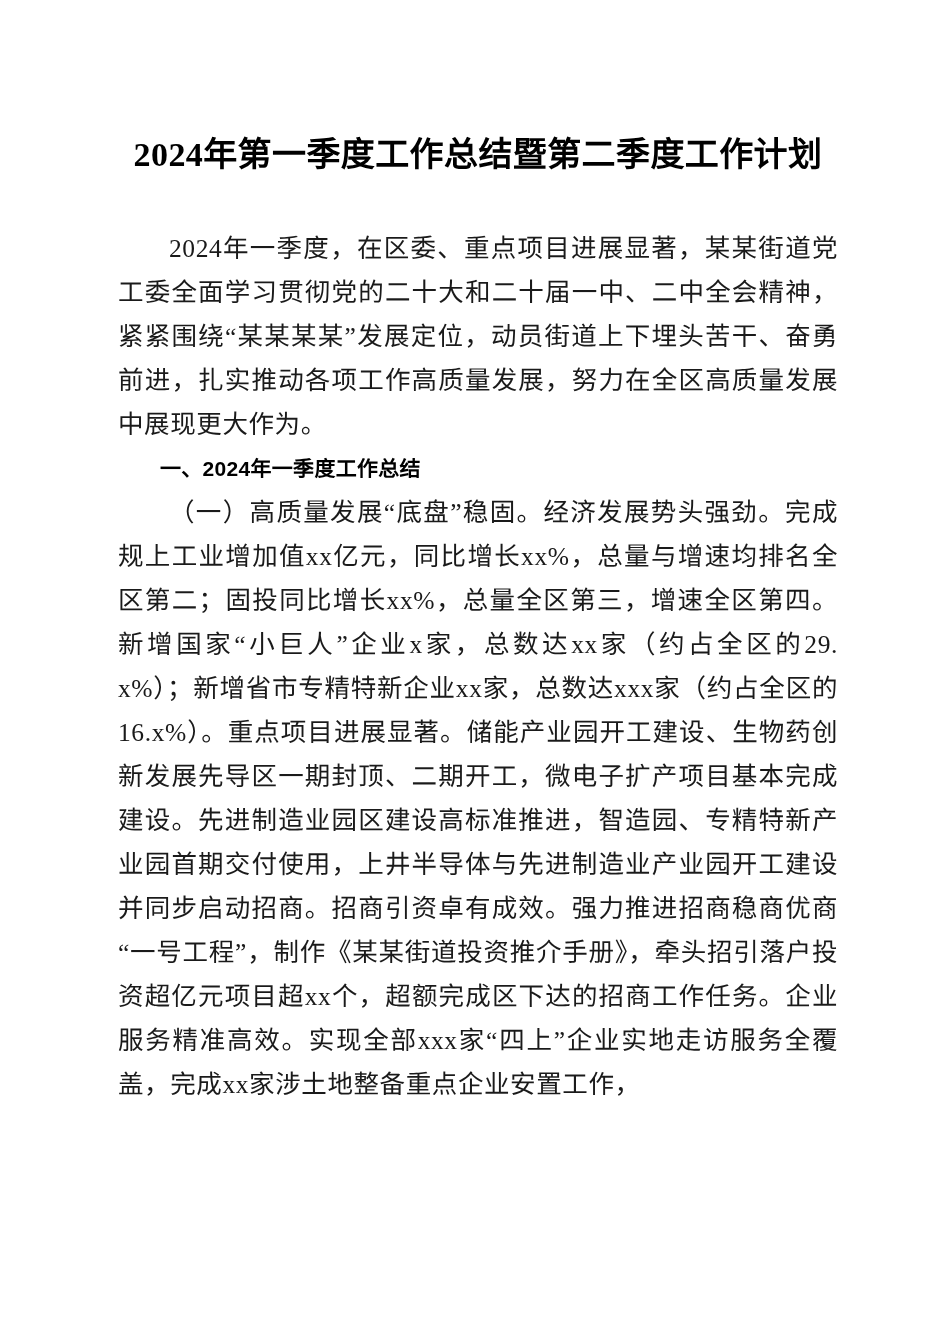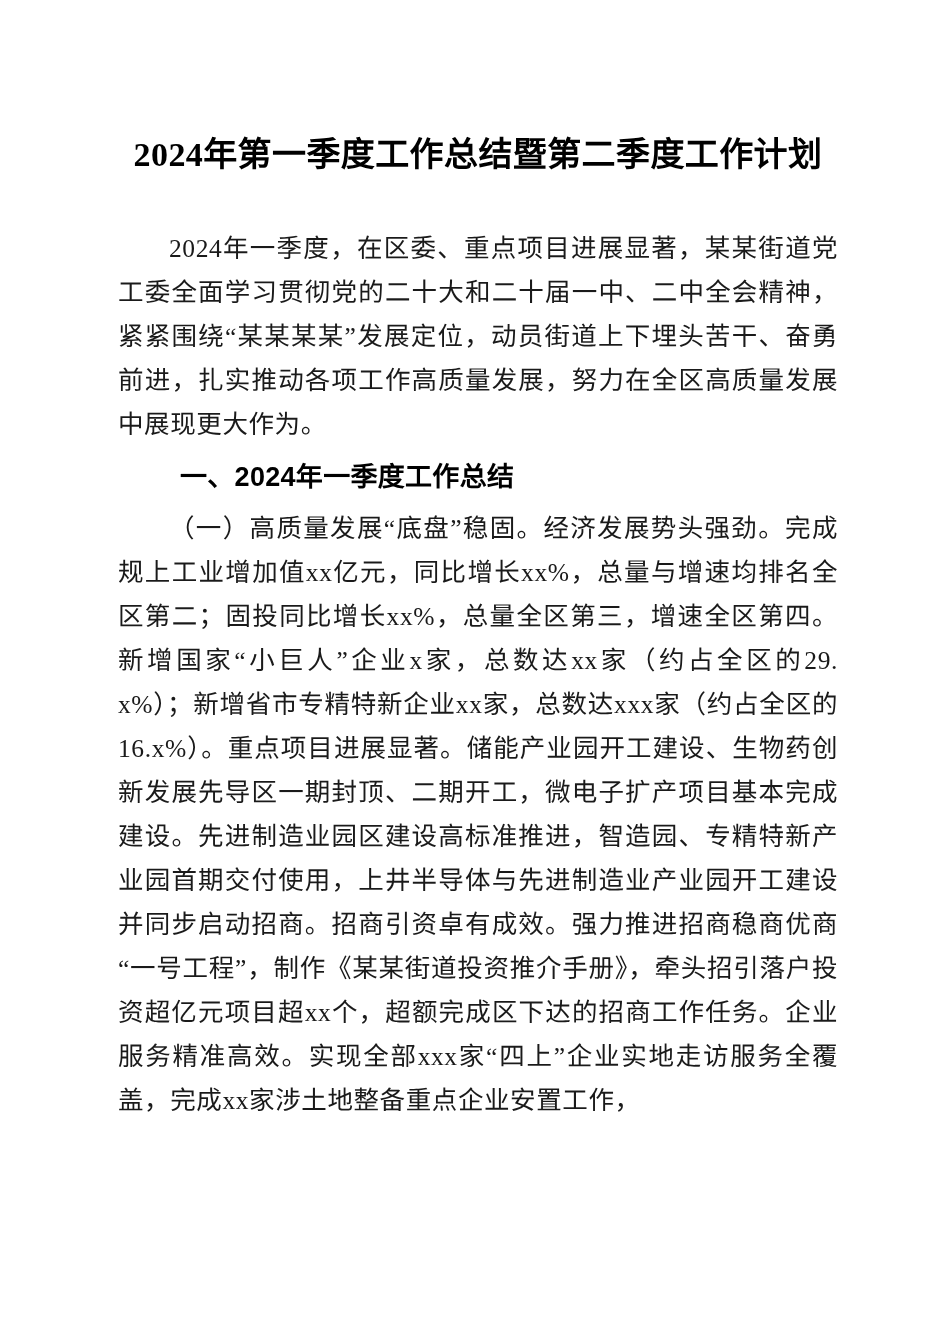--- a/index.html
+++ b/index.html
@@ -55,24 +55,24 @@
     text-align: justify;
     text-justify: inter-ideograph;
     text-indent: 2em;
     letter-spacing: 0.6px;
     color: #1a1a1a;
     word-break: break-all;
   }
 
   
   .heading-1 {
-    margin: 8px;
+    margin: 0;
     font-family: "Liberation Sans", "DejaVu Sans", sans-serif;
     font-weight: 700;
-    font-size: 27px;
+    font-size: 21px;
     line-height: 44px;
     text-indent: 2em;
     letter-spacing: 0.3px;
     color: #000000;
     word-break: break-all;
   }
 
   
   .page-tail {
     height: 160px;

